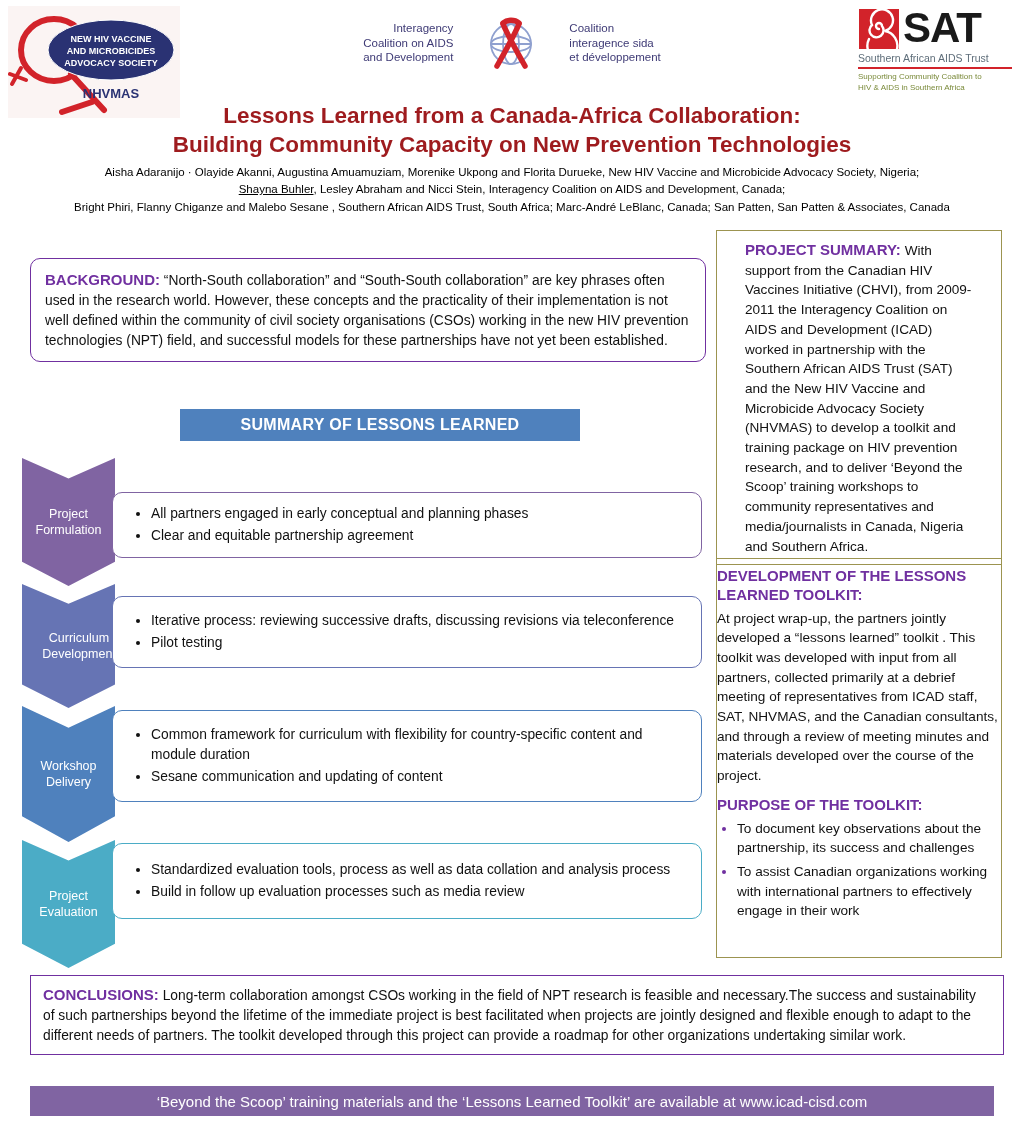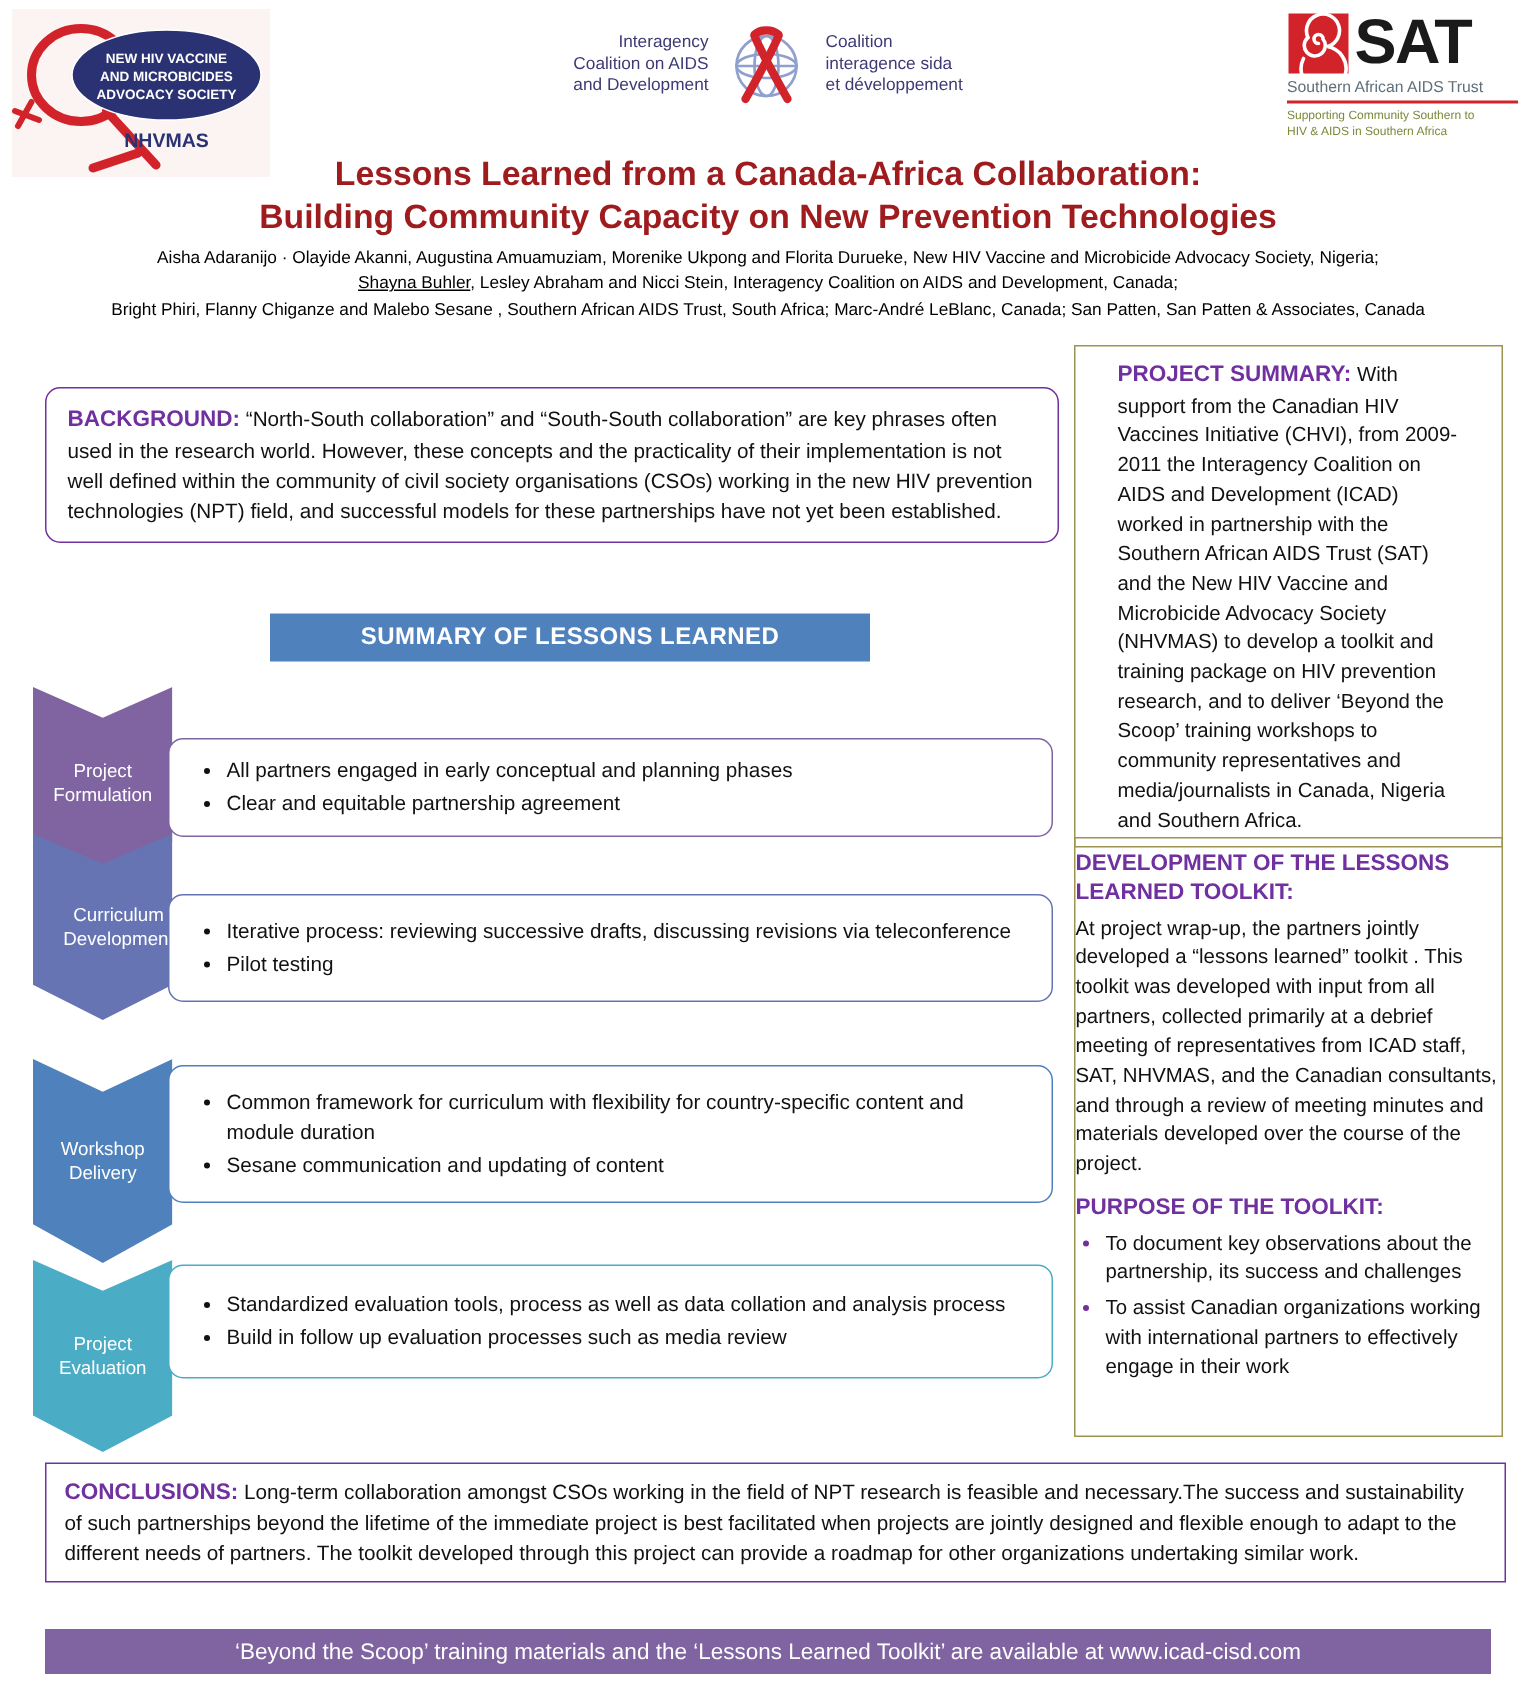--- a/index.html
+++ b/index.html
@@ -5,21 +5,21 @@
   * { box-sizing: border-box; }
   html,body { margin:0; padding:0; background:#e9e9e9; }
   .poster {
     position:relative; width:1024px; height:1126px; margin:0 auto;
     background:#ffffff; font-family:"Liberation Sans", sans-serif; color:#111;
     overflow:hidden;
   }
 
   
   .logo-nhvmas { position:absolute; left:8px; top:6px; width:172px; height:112px; }
-  .logo-icad   { position:absolute; left:312px; top:14px; width:400px; display:flex; align-items:center; justify-content:center; gap:8px; }
+  .logo-icad   { position:absolute; left:312px; top:14px; width:400px; display:flex; align-items:center; justify-content:center; gap:27px; }
   .icad-text   { color:#3E3A75; font-size:11.5px; line-height:1.3; font-weight:500; }
   .icad-text.en { text-align:right; }
   .icad-text.fr { text-align:left; }
   .logo-sat    { position:absolute; right:12px; top:8px; width:154px; }
   .sat-row     { display:flex; align-items:flex-start; gap:3px; }
   .sat-acronym { font-size:42px; font-weight:800; color:#1a1a1a; line-height:0.95; letter-spacing:-1px; }
   .sat-name    { font-size:10.5px; color:#5f6e7a; margin-top:2px; }
   .sat-divider { height:2px; background:#D2232A; margin:3px 0 3px 0; }
   .sat-tagline { font-size:8px; color:#7a8a3a; line-height:1.35; }
 
@@ -52,21 +52,21 @@
   
   .summary-bar { position:absolute; left:180px; top:409px; width:400px; height:32px;
                  background:#4F81BD; color:#fff; font-weight:bold; font-size:16px;
                  display:flex; align-items:center; justify-content:center; letter-spacing:0.3px; }
 
   .chevron { position:absolute; left:22px; width:93px; color:#fff; font-size:12.5px;
              text-align:center; line-height:1.3; display:flex; flex-direction:column;
              align-items:center; justify-content:center;
              clip-path:polygon(0 0, 50% 16%, 100% 0, 100% 81%, 50% 100%, 0 81%); }
   .chev-1 { top:458px; height:128px; }
-  .chev-2 { top:556px; height:124px;padding-left:21px; }
+  .chev-2 { top:584px; height:124px;padding-left:21px; }
   .chev-3 { top:706px; height:136px; }
   .chev-4 { top:840px; height:128px; }
 
   .step-box { position:absolute; left:112px; width:590px; background:#fff;
               border:1px solid #999; border-radius:10px; display:flex; align-items:center;
               padding:6px 14px; font-size:13.8px; line-height:1.45; }
   .sbox-1 { top:476px; height:66px; }
   .sbox-2 { top:596px; height:72px; }
   .sbox-3 { top:710px; height:92px; }
   .sbox-4 { top:843px; height:76px; }
@@ -134,21 +134,21 @@
     <div class="sat-row">
       <svg width="42" height="42" viewBox="0 0 42 42">
         <rect x="1" y="1" width="40" height="40" fill="#D2232A"></rect>
         <path d="M21 21 a3 3 0 1 1 3 -3 a7 7 0 1 1 -10 -1 a11 11 0 1 1 13 6 a15 15 0 1 1 -16 8" stroke="#ffffff" stroke-width="2.4" fill="none" stroke-linecap="round"></path>
       </svg>
       <div class="sat-acronym">SAT</div>
     </div>
     <div class="sat-name">Southern African AIDS Trust</div>
     <div class="sat-divider"></div>
     <div class="sat-tagline">
-      <div>Supporting Community Southern to</div>
+      <div>Supporting Community Coalition to</div>
       <div>HIV &amp; AIDS in Southern Africa</div>
     </div>
   </div>
 
   <div class="title">
     <div>Lessons Learned from a Canada-Africa Collaboration:</div>
     <div>Building Community Capacity on New Prevention Technologies</div>
   </div>
 
   <div class="authors">

